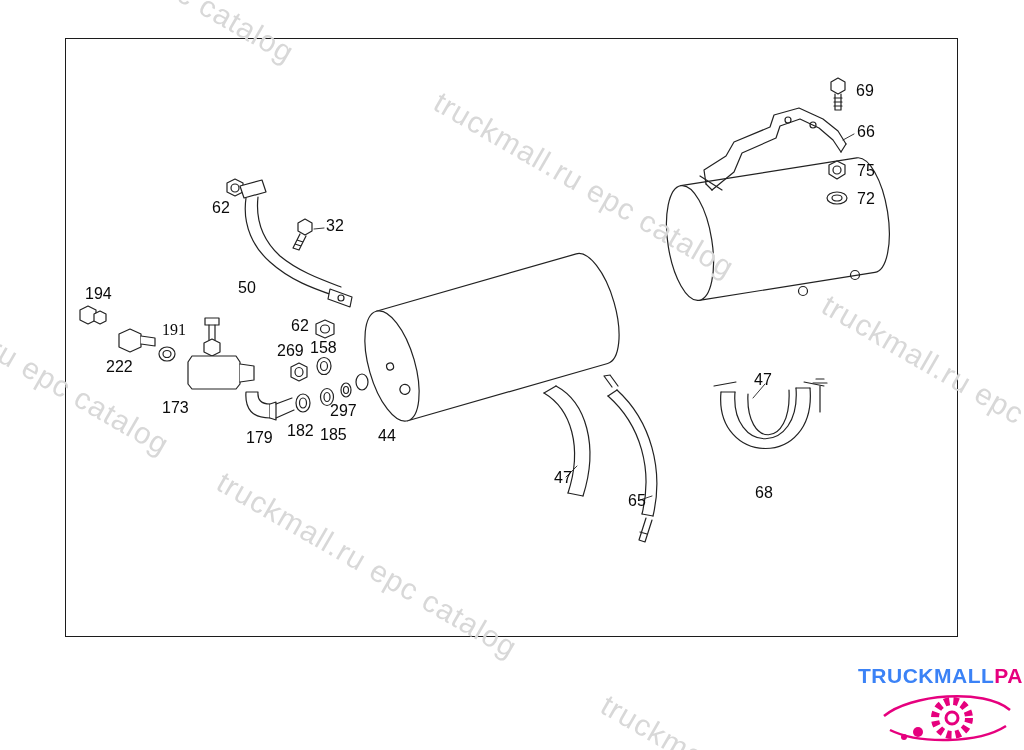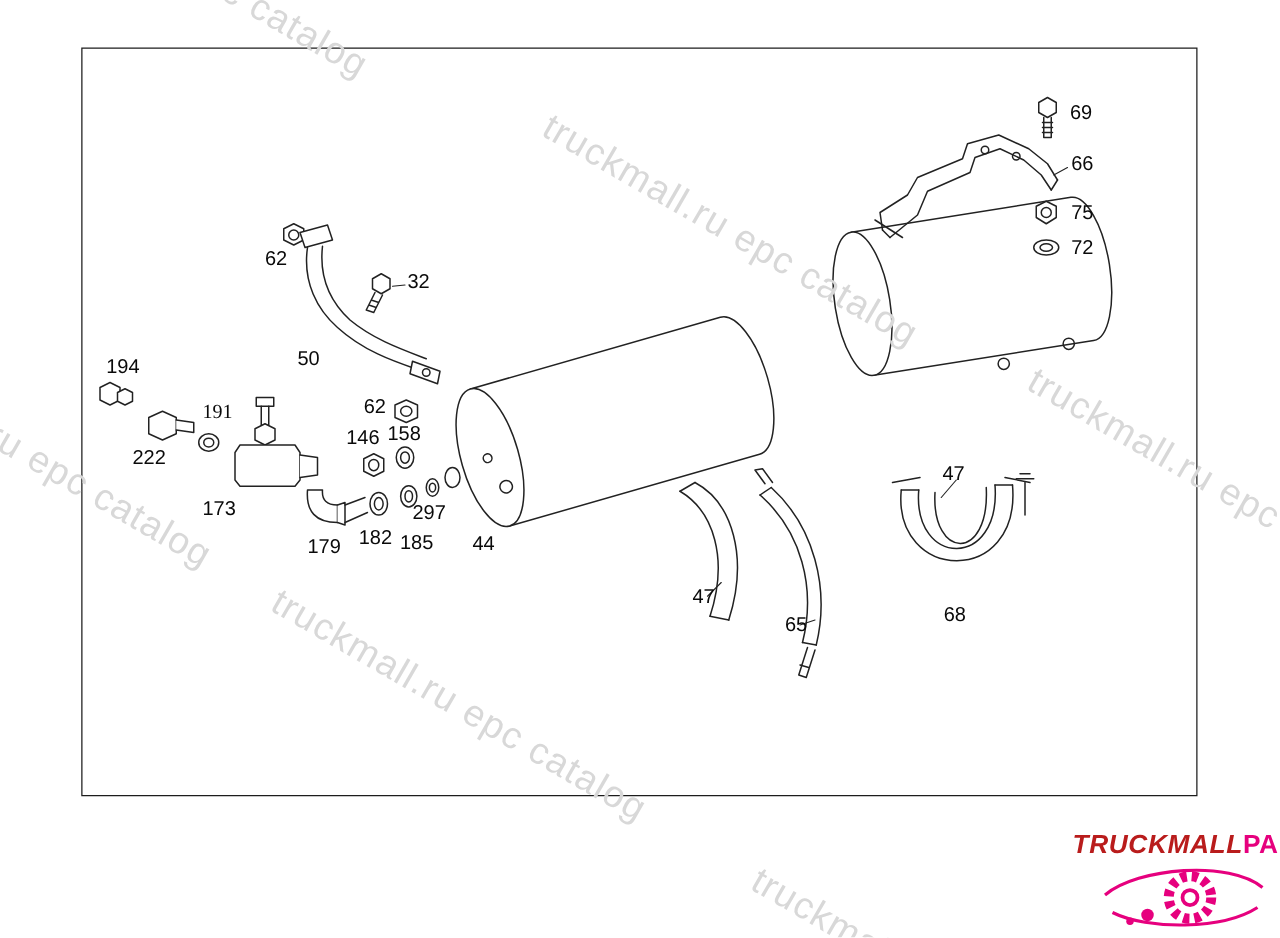--- a/index.html
+++ b/index.html
@@ -17,21 +17,21 @@
     white-space:nowrap; transform:rotate(30deg); transform-origin:0 0;
     letter-spacing:1px; pointer-events:none; user-select:none;
   }
   .part-label {
     position:absolute; z-index:4; font-size:16px; color:#0a0a0a; line-height:1;
   }
   .logo-text {
     position:absolute; left:858px; top:664px; z-index:5;
     font-size:21px; font-weight:bold; letter-spacing:0.5px;
   }
-  .logo-text .gray { color:#b91c1c;font-style:italic; }
+  .logo-text .gray { color:#3b82f6; }
   .logo-text .pink { color:#e6007e; }
   .logo-gear { position:absolute; left:880px; top:686px; z-index:5; }
 </style>
 </head>
 <body>
 
 <div class="page">
 
   <div class="watermark" style="left:5px;   top:-130px;">truckmall.ru epc catalog</div>
   <div class="watermark" style="left:445px; top:85px;">truckmall.ru epc catalog</div>
@@ -204,21 +204,21 @@
   <div class="part-label" style="left:857px;top:124px;">66</div>
   <div class="part-label" style="left:857px;top:163px;text-align:center;">75</div>
   <div class="part-label" style="left:857px;top:191px;">72</div>
   <div class="part-label" style="left:212px;top:200px;">62</div>
   <div class="part-label" style="left:326px;top:218px;">32</div>
   <div class="part-label" style="left:238px;top:280px;">50</div>
   <div class="part-label" style="left:291px;top:318px;">62</div>
   <div class="part-label" style="left:85px;top:286px;">194</div>
   <div class="part-label" style="left:162px;top:322px;font-family:Liberation Serif, serif;">191</div>
   <div class="part-label" style="left:106px;top:359px;">222</div>
-  <div class="part-label" style="left:277px;top:343px;">146</div>
+  <div class="part-label" style="left:277px;top:343px;">269</div>
   <div class="part-label" style="left:310px;top:340px;">158</div>
   <div class="part-label" style="left:162px;top:400px;">173</div>
   <div class="part-label" style="left:246px;top:430px;">179</div>
   <div class="part-label" style="left:287px;top:423px;">182</div>
   <div class="part-label" style="left:320px;top:427px;">185</div>
   <div class="part-label" style="left:330px;top:403px;">297</div>
   <div class="part-label" style="left:378px;top:428px;">44</div>
   <div class="part-label" style="left:554px;top:470px;">47</div>
   <div class="part-label" style="left:628px;top:493px;">65</div>
   <div class="part-label" style="left:754px;top:372px;">47</div>

